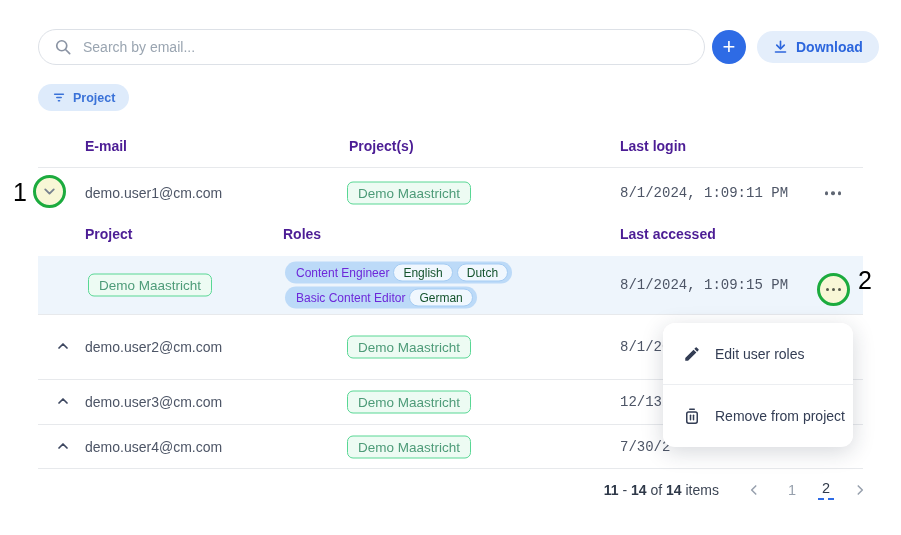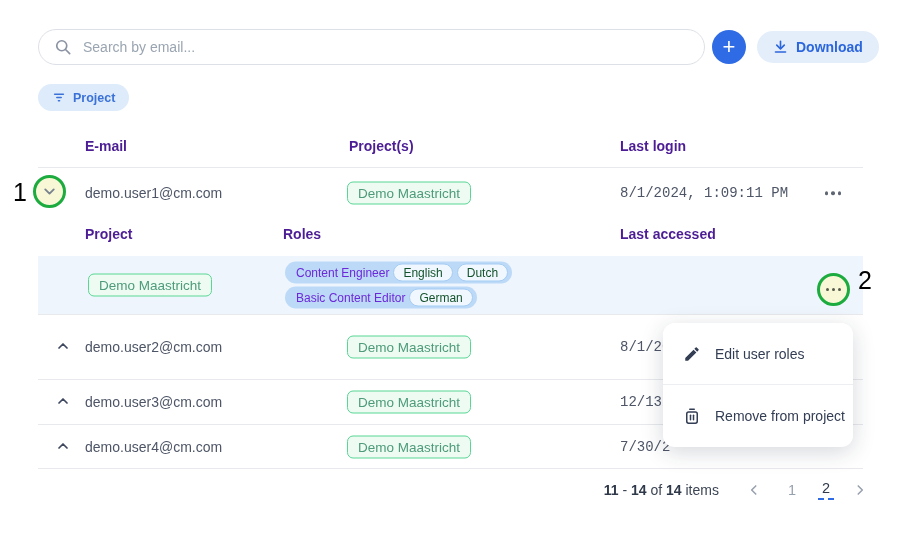--- a/index.html
+++ b/index.html
@@ -174,20 +174,21 @@
         <div class="role-pill">
           <span class="role-name">Content Engineer</span>
           <span class="lang-pill">English</span>
           <span class="lang-pill">Dutch</span>
         </div>
         <div class="role-pill">
           <span class="role-name">Basic Content Editor</span>
           <span class="lang-pill">German</span>
         </div>
       </div>
+      <span class="cell c-date">8/1/2024, 1:09:15 PM</span>
     </div>
 
     <div class="row row-2">
       <button class="cell c-chevron">
         <svg width="16" height="16" viewBox="0 0 24 24" fill="none" stroke="#3d4760" stroke-width="2.6" stroke-linecap="round" stroke-linejoin="round">
           <polyline points="6,15 12,9 18,15"></polyline>
         </svg>
       </button>
       <span class="cell c-email">demo.user2@cm.com</span>
       <span class="cell c-badge">

